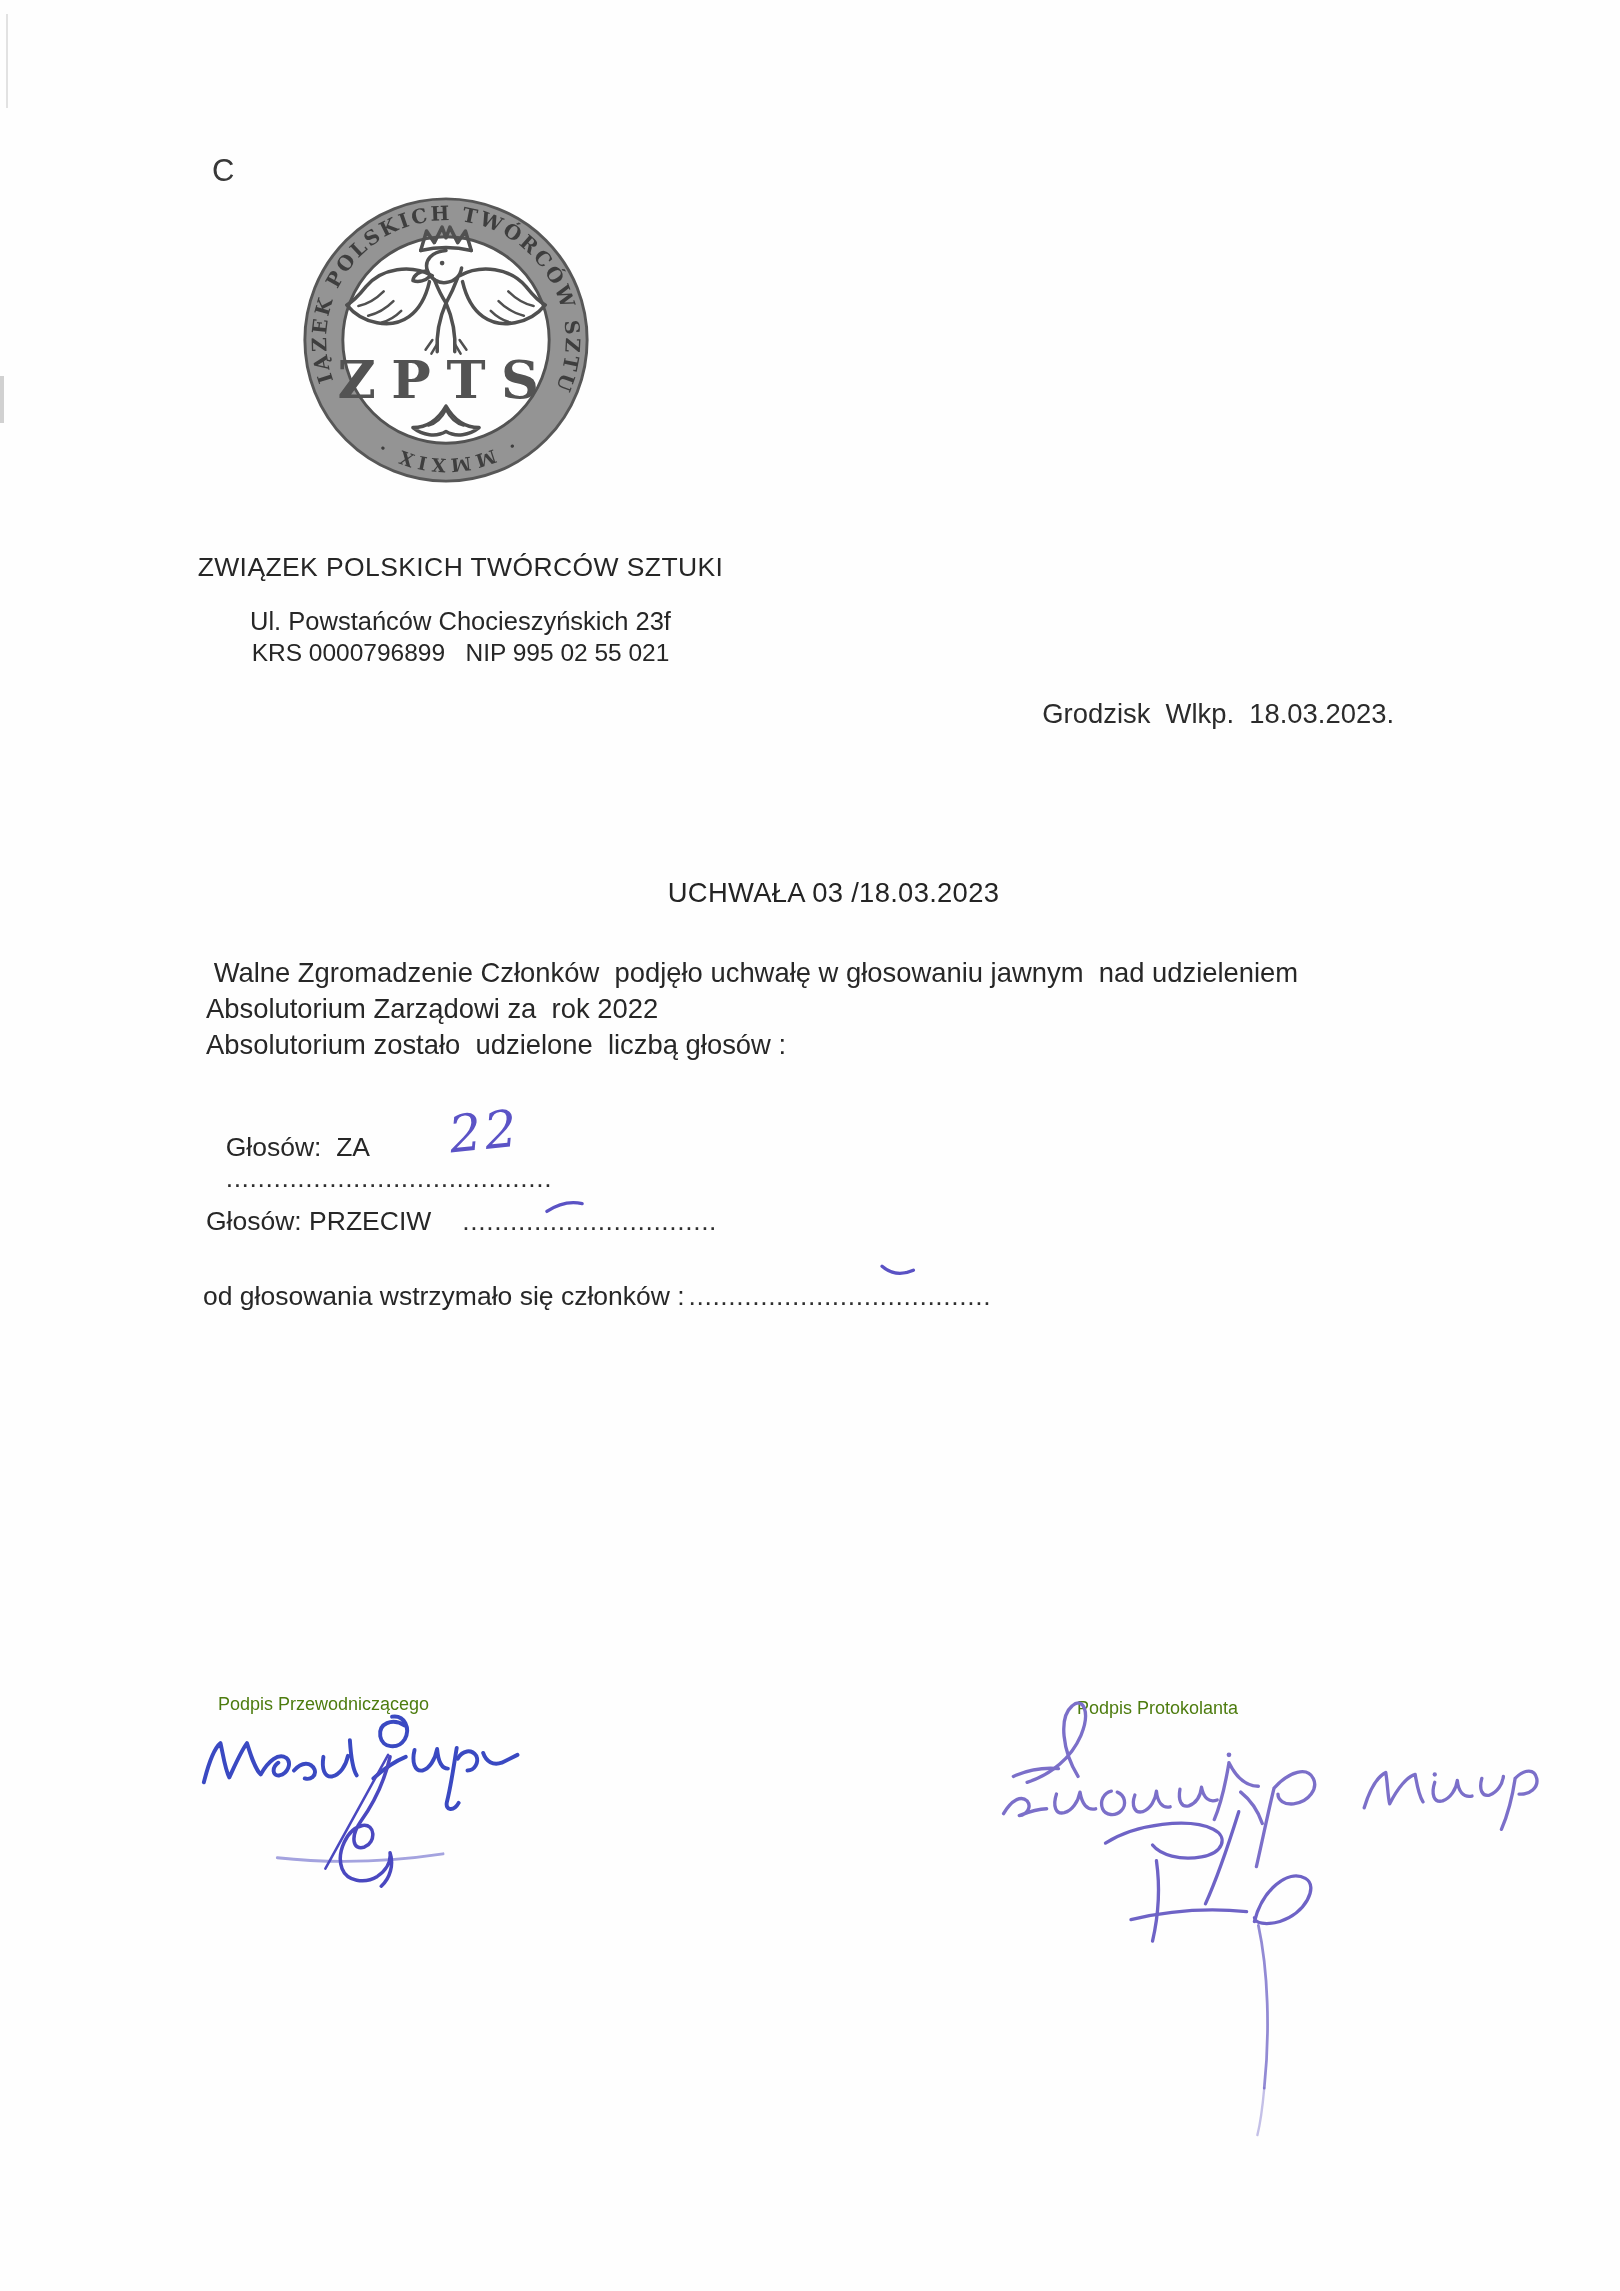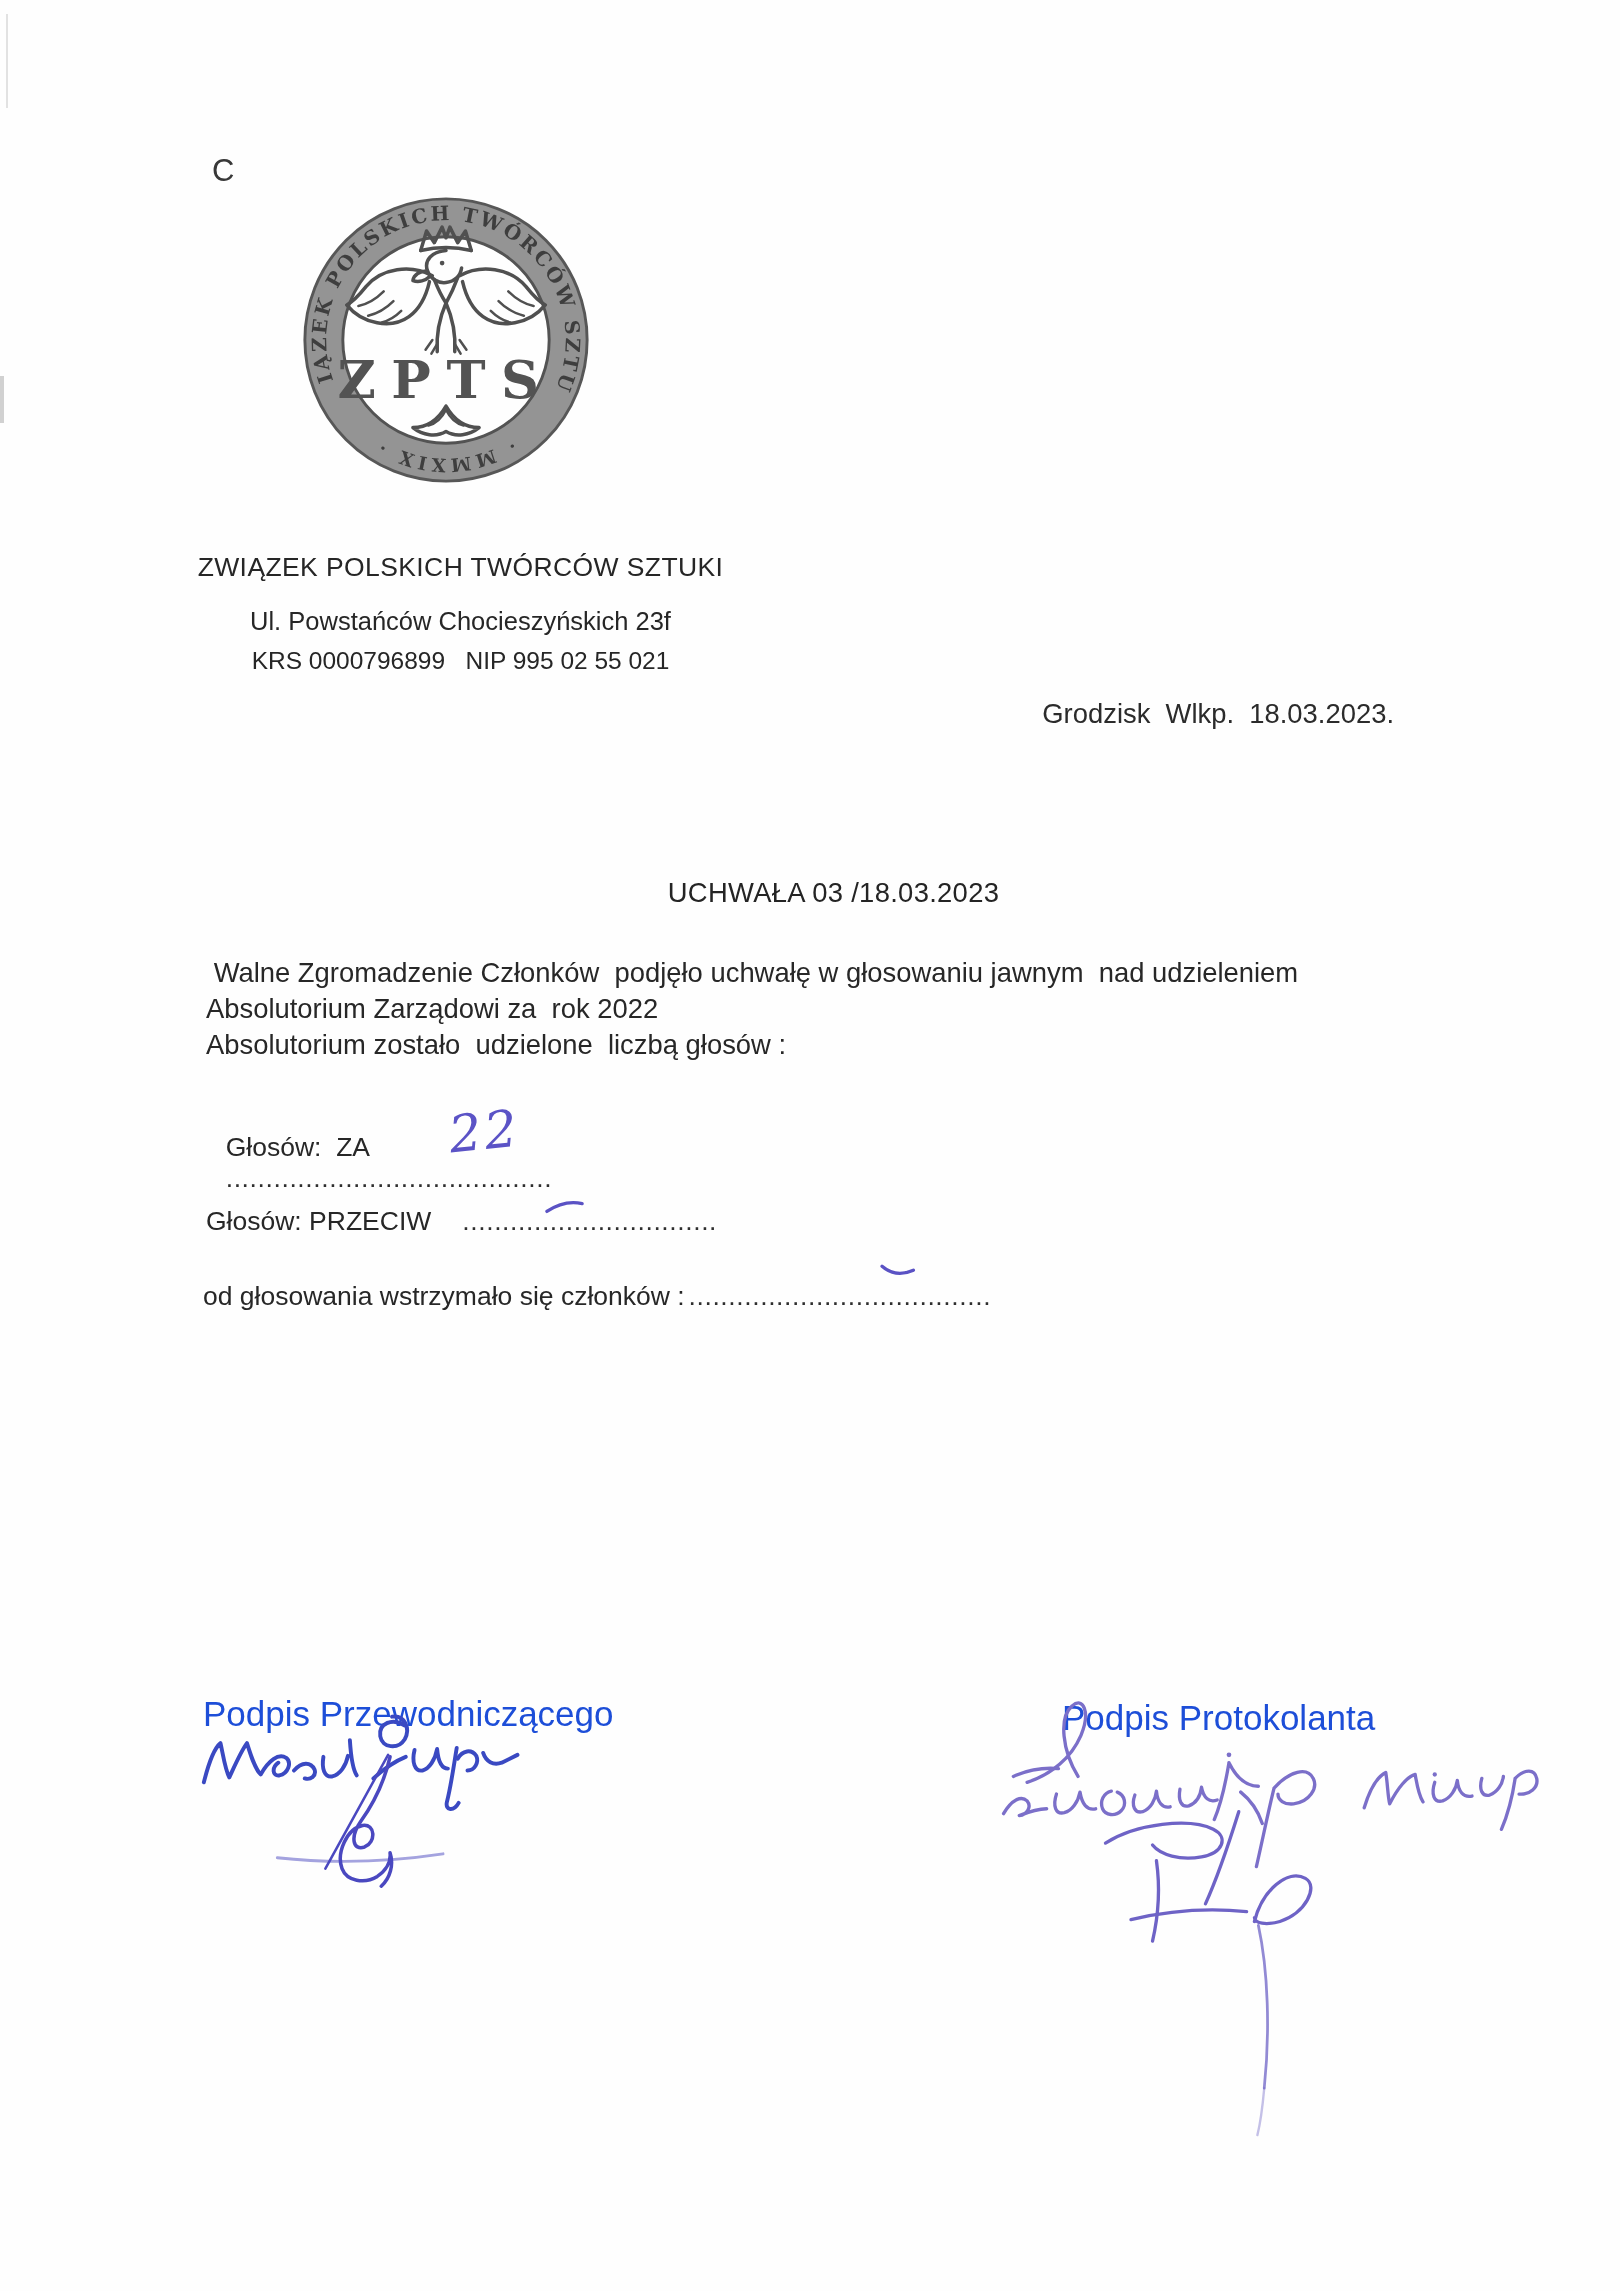--- a/index.html
+++ b/index.html
@@ -9,37 +9,37 @@
     margin:0 auto;
   }
   .t{white-space:pre-wrap;}
   .abs{position:absolute;}
   .corner-mark{left:212px;top:153px;font-size:31px;color:#383838;}
   .seal{left:300px;top:194px;width:292px;height:292px;opacity:.95;}
   .letterhead{left:145px;top:552px;width:631px;text-align:center;color:#262626;}
   .lh-org{font-size:26.5px;letter-spacing:0.4px;}
   .lh-postal{font-size:25.5px;margin-top:18.6px;}
   .lh-street{font-size:25.5px;margin-top:24px;}
-  .lh-reg{font-size:24.5px;margin-top:11px;}
+  .lh-reg{font-size:24.5px;margin-top:3px;}
   .dateline{left:1041px;top:698px;width:353px;text-align:right;font-size:27.4px;}
   .title{left:0;top:877px;width:100%;text-align:center;font-size:27.4px;letter-spacing:0.3px;transform:translateX(23.5px);color:#242424;}
   .body-par{left:206px;top:955px;width:1245px;font-size:27.4px;line-height:36px;color:#272727;}
   .vote-row{display:flex;align-items:baseline;font-size:26.5px;color:#272727;}
   .row-a{left:212px;top:1132px;flex-direction:column;}
   .row-b{left:206px;top:1206px;}
   .row-c{left:203px;top:1281px;}
   .dots{letter-spacing:0.6px;color:#2e2e2e;}
   .gap-a{margin-left:13.7px;}
   .gap-b{margin-left:31px;}
   .gap-c{margin-left:3.9px;}
   .hand-22{
     left:449px;top:1102px;font-family:"DejaVu Serif",serif;font-style:italic;
     font-size:51px;color:#5b53c6;transform:rotate(-6deg);letter-spacing:2.9px;
   }
-  .sig-label{font-size:35px;color:#1d4ed8;}
+  .sig-label{font-size:18px;color:#4d7c0f;margin-left:15px;}
   .sig-label-left{left:203px;top:1694px;}
   .sig-label-right{left:1062px;top:1698px;}
   .ink-svg{left:0;pointer-events:none;}
   .artifact{background:#cfcfcf;}
 </style>
 </head>
 <body>
 
 <div class="page">
 

